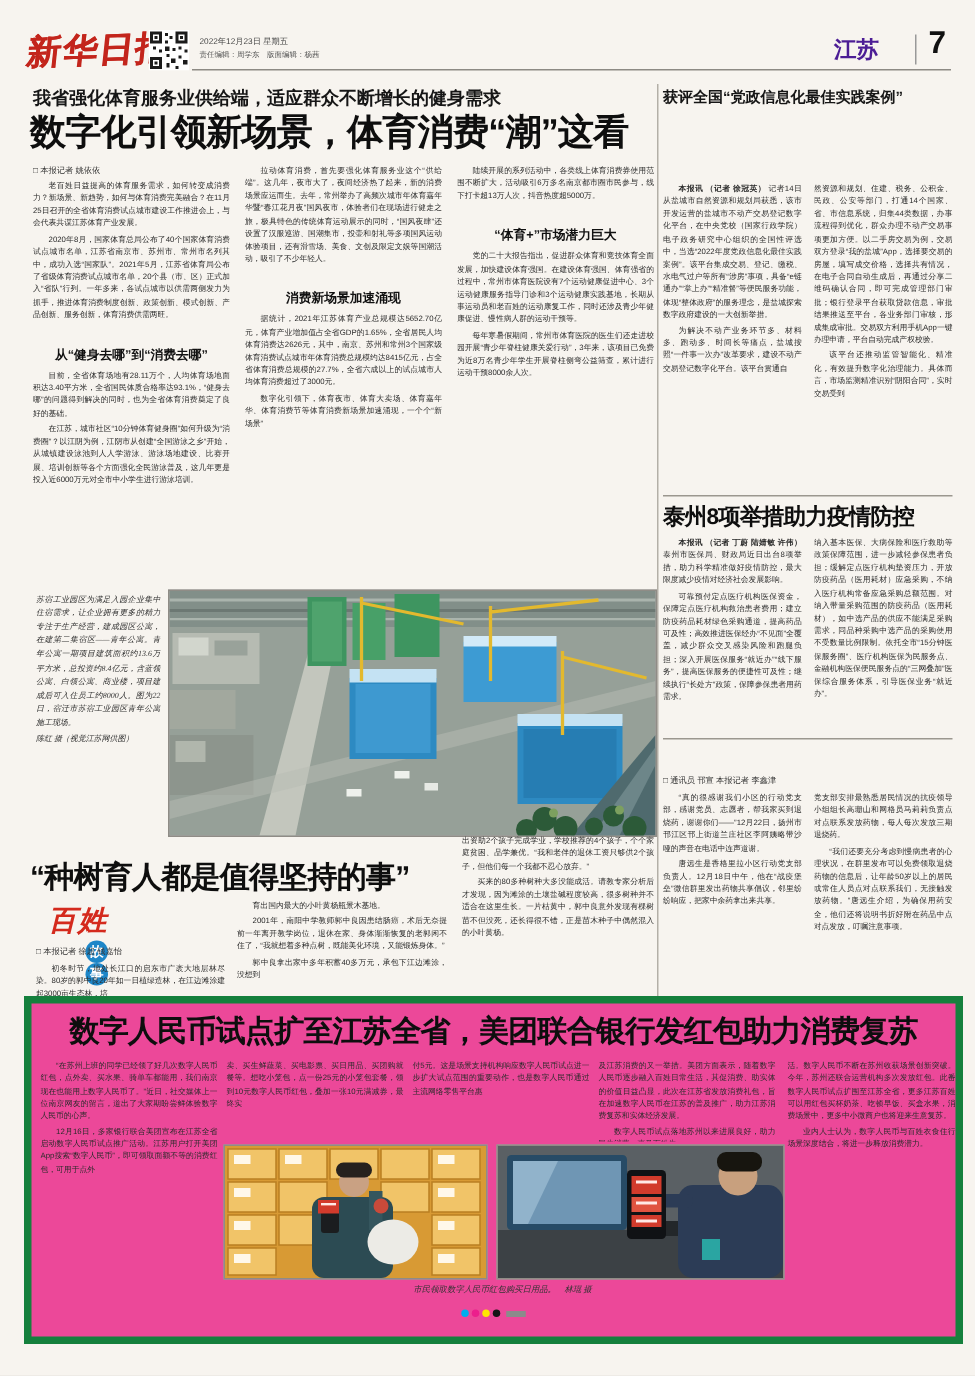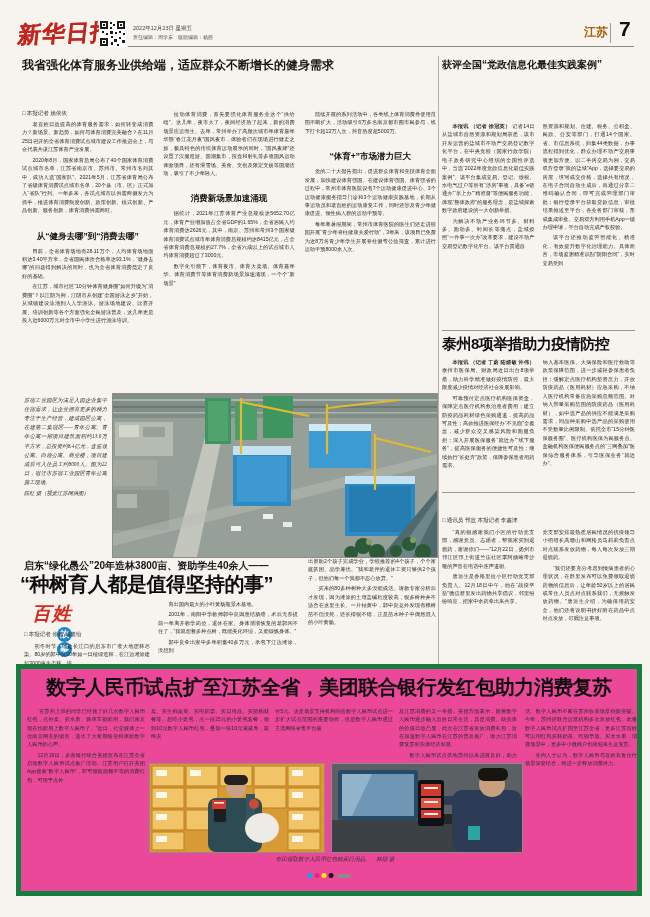--- a/index.html
+++ b/index.html
@@ -7,21 +7,21 @@
         font-family:"Liberation Sans",sans-serif;overflow:hidden;color:#222;}
   
   .masthead{position:absolute;left:18px;top:18px;font-family:"DejaVu Serif",serif;
         font-weight:bold;font-size:23px;color:#c3251c;transform:skewX(-8deg) rotate(-2deg);
         letter-spacing:1px;text-shadow:0.4px 0 #c3251c;}
   .qr{position:absolute;left:99px;top:20px;width:27px;height:27px;}
   .dateblock{position:absolute;left:133px;top:24px;line-height:1.6;}
   .dateline{font-size:5.5px;color:#444;}
   .editline{font-size:5px;color:#555;}
   .header-rule{position:absolute;left:128px;top:46px;width:506px;height:1px;background:#8d8a84;}
-  .section-label{position:absolute;left:584px;top:24px;font-size:12px;font-weight:bold;color:#a16207;}
+  .section-label{position:absolute;left:556px;top:24px;font-size:15px;font-weight:bold;color:#4c1d95;}
   .header-vdiv{position:absolute;left:610px;top:23px;width:1px;height:20px;background:#999;}
   .page-number{position:absolute;left:619px;top:17px;font-size:21px;font-weight:bold;color:#111;}
   
   .kicker{position:absolute;font-weight:bold;color:#161616;}
   .headline{position:absolute;font-weight:900;color:#0e0e0e;letter-spacing:-0.5px;}
   .byline{font-size:5.5px;color:#333;margin:0 0 3px;}
   .cols{position:absolute;display:grid;overflow:hidden;}
   .col{overflow:hidden;text-align:justify;}
   .col p{margin:0 0 2px;text-indent:2em;font-size:5.2px;line-height:1.62;color:#2b2b2b;}
   .subhead{font-size:8.5px;font-weight:bold;text-align:center;margin:16px 0 4px;color:#111;}
@@ -97,20 +97,21 @@
   <div class="dateblock">
     <div class="dateline">2022年12月23日  星期五</div>
     <div class="editline">责任编辑：周学东　版面编辑：杨茜</div>
   </div>
   <div class="header-rule"></div>
   <div class="section-label">江苏</div>
   <div class="header-vdiv"></div>
   <div class="page-number">7</div>
 
   <div class="kicker" style="left:22px;top:57px;font-size:12px;text-align:right;">我省强化体育服务业供给端，适应群众不断增长的健身需求</div>
+  <div class="headline" style="left:20px;top:72px;font-size:24px;width:418px;">数字化引领新场景，体育消费“潮”这看</div>
 
   <div class="cols" style="left:22px;top:110px;width:414px;height:280px;grid-template-columns:1fr 1fr 1fr;gap:10px;">
     <div class="col">
       <div class="byline">□ 本报记者  姚依依</div>
       <p>老百姓日益提高的体育服务需求，如何转变成消费力？新场景、新趋势，如何与体育消费完美融合？在11月25日召开的全省体育消费试点城市建设工作推进会上，与会代表共谋江苏体育产业发展。</p>
       <p>2020年8月，国家体育总局公布了40个国家体育消费试点城市名单，江苏省南京市、苏州市、常州市名列其中，成功入选“国家队”。2021年5月，江苏省体育局公布了省级体育消费试点城市名单，20个县（市、区）正式加入“省队”行列。一年多来，各试点城市以供需两侧发力为抓手，推进体育消费制度创新、政策创新、模式创新、产品创新、服务创新，体育消费供需两旺。</p>
       <div class="subhead">从“健身去哪”到“消费去哪”</div>
       <p>目前，全省体育场地有28.11万个，人均体育场地面积达3.40平方米，全省国民体质合格率达93.1%，“健身去哪”的问题得到解决的同时，也为全省体育消费奠定了良好的基础。</p>
       <p>在江苏，城市社区“10分钟体育健身圈”如何升级为“消费圈”？以江阴为例，江阴市从创建“全国游泳之乡”开始，从城镇建设泳池到人人学游泳、游泳场地建设、比赛开展、培训创新等各个方面强化全民游泳普及，这几年更是投入近6000万元对全市中小学生进行游泳培训。</p>
     </div>
@@ -179,21 +180,20 @@
       <circle cx="296" cy="150" r="7"></circle>
         <circle cx="310" cy="158" r="8"></circle>
         <circle cx="283" cy="157" r="6"></circle>
     </g>
     <g fill="#7da05f">
         <circle cx="256" cy="148" r="3"></circle>
         <circle cx="300" cy="146" r="3"></circle>
       </g>
   </svg>
 
-  <div class="kicker" style="left:24px;top:559px;font-size:10px;">启东“绿化愚公”20年造林3800亩、资助学生40余人——</div>
   <div class="headline" style="left:20px;top:571px;font-size:20px;width:290px;">“种树育人都是值得坚持的事”</div>
 
   <div class="bx-logo">
     <span class="bx-red">百姓</span>
     <span class="bx-circ">故</span>
     <span class="bx-circ">事</span>
   </div>
   <div class="byline" style="position:absolute;left:24px;top:631px;">□ 本报记者  徐超  钱嘉怡</div>
 
   <div class="cols" style="left:24px;top:642px;width:126px;height:45px;grid-template-columns:1fr;">

